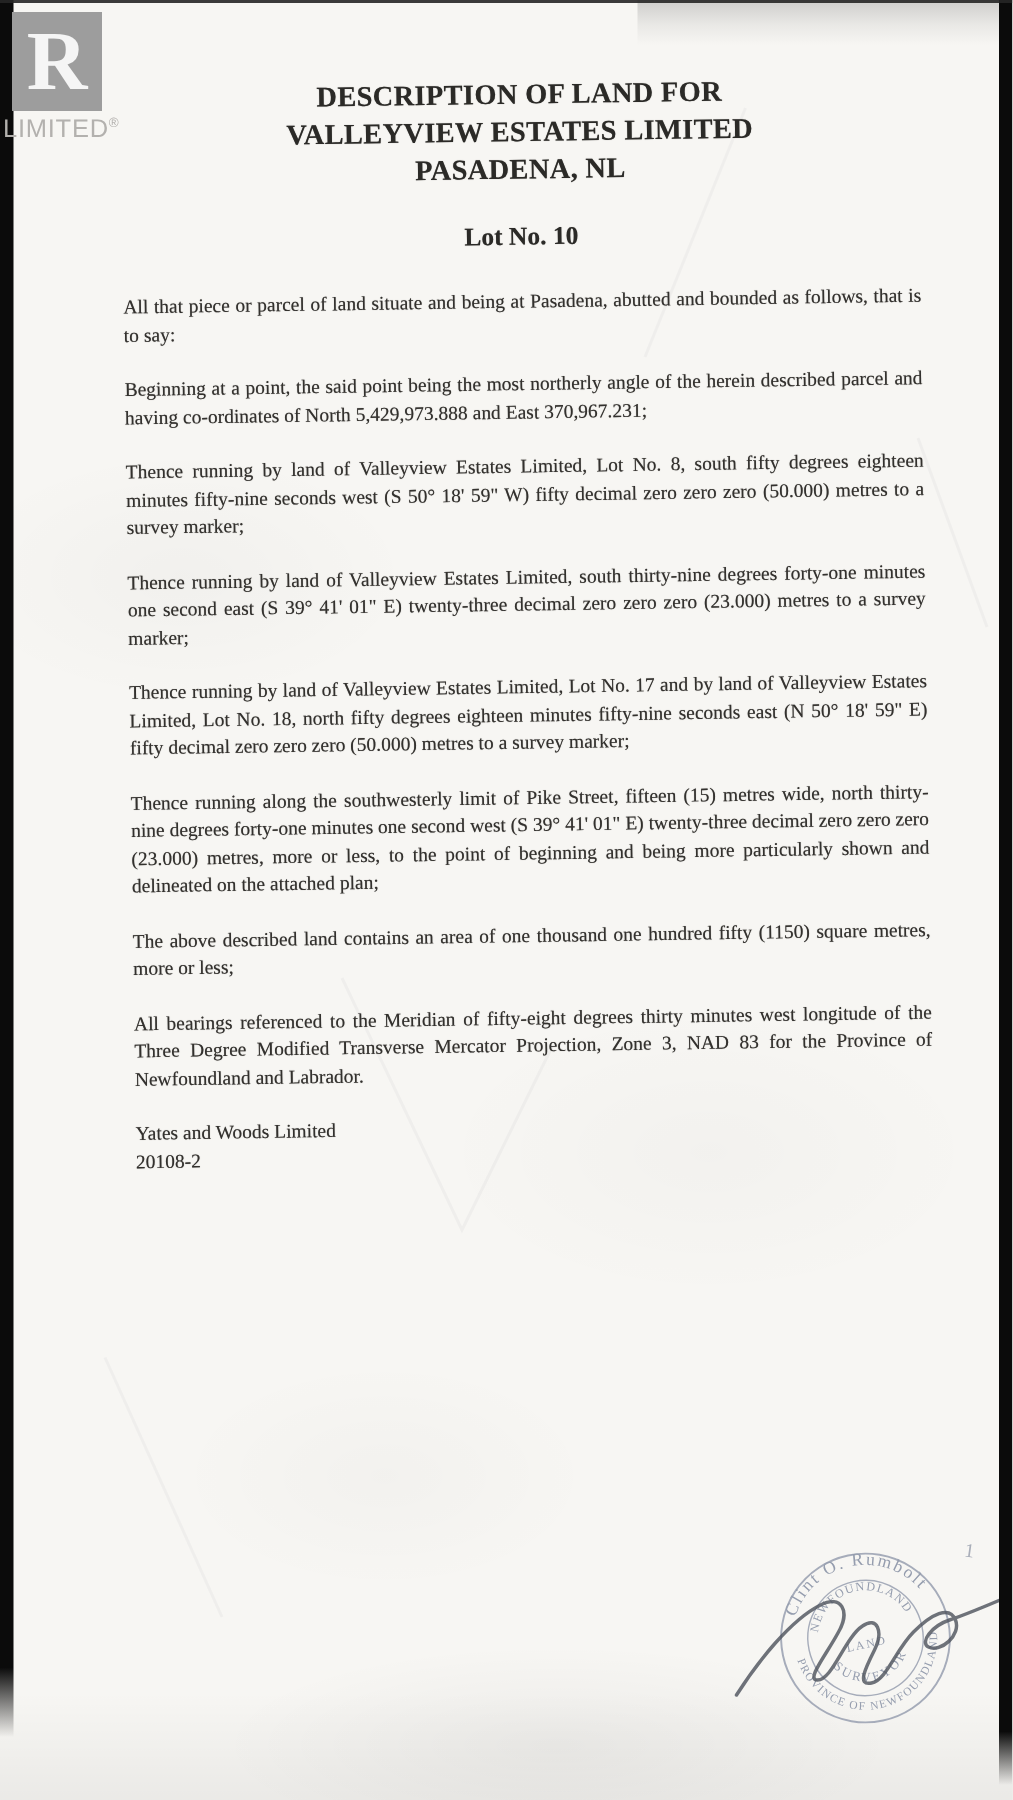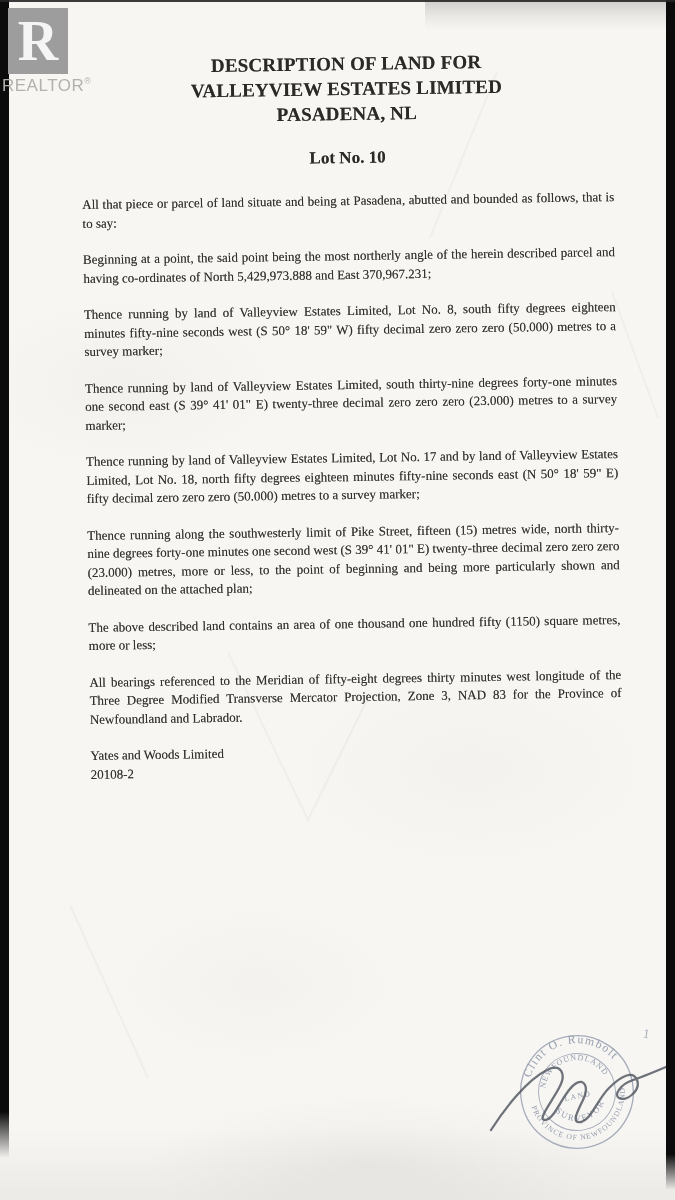--- a/index.html
+++ b/index.html
@@ -162,16 +162,16 @@
   <div class="pagemark">1</div>
 
   <div class="edge edge-left"></div>
   <div class="edge edge-right"></div>
   <div class="edge edge-top"></div>
 
   <div class="logo">
     <div class="logo-box">
       <span>R</span>
     </div>
-    <div class="logo-text"><span>REALTOR</span><sup>®</sup></div>
+    <div class="logo-text"><span>LIMITED</span><sup>®</sup></div>
   </div>
 
 </div>
 
 </body></html>

